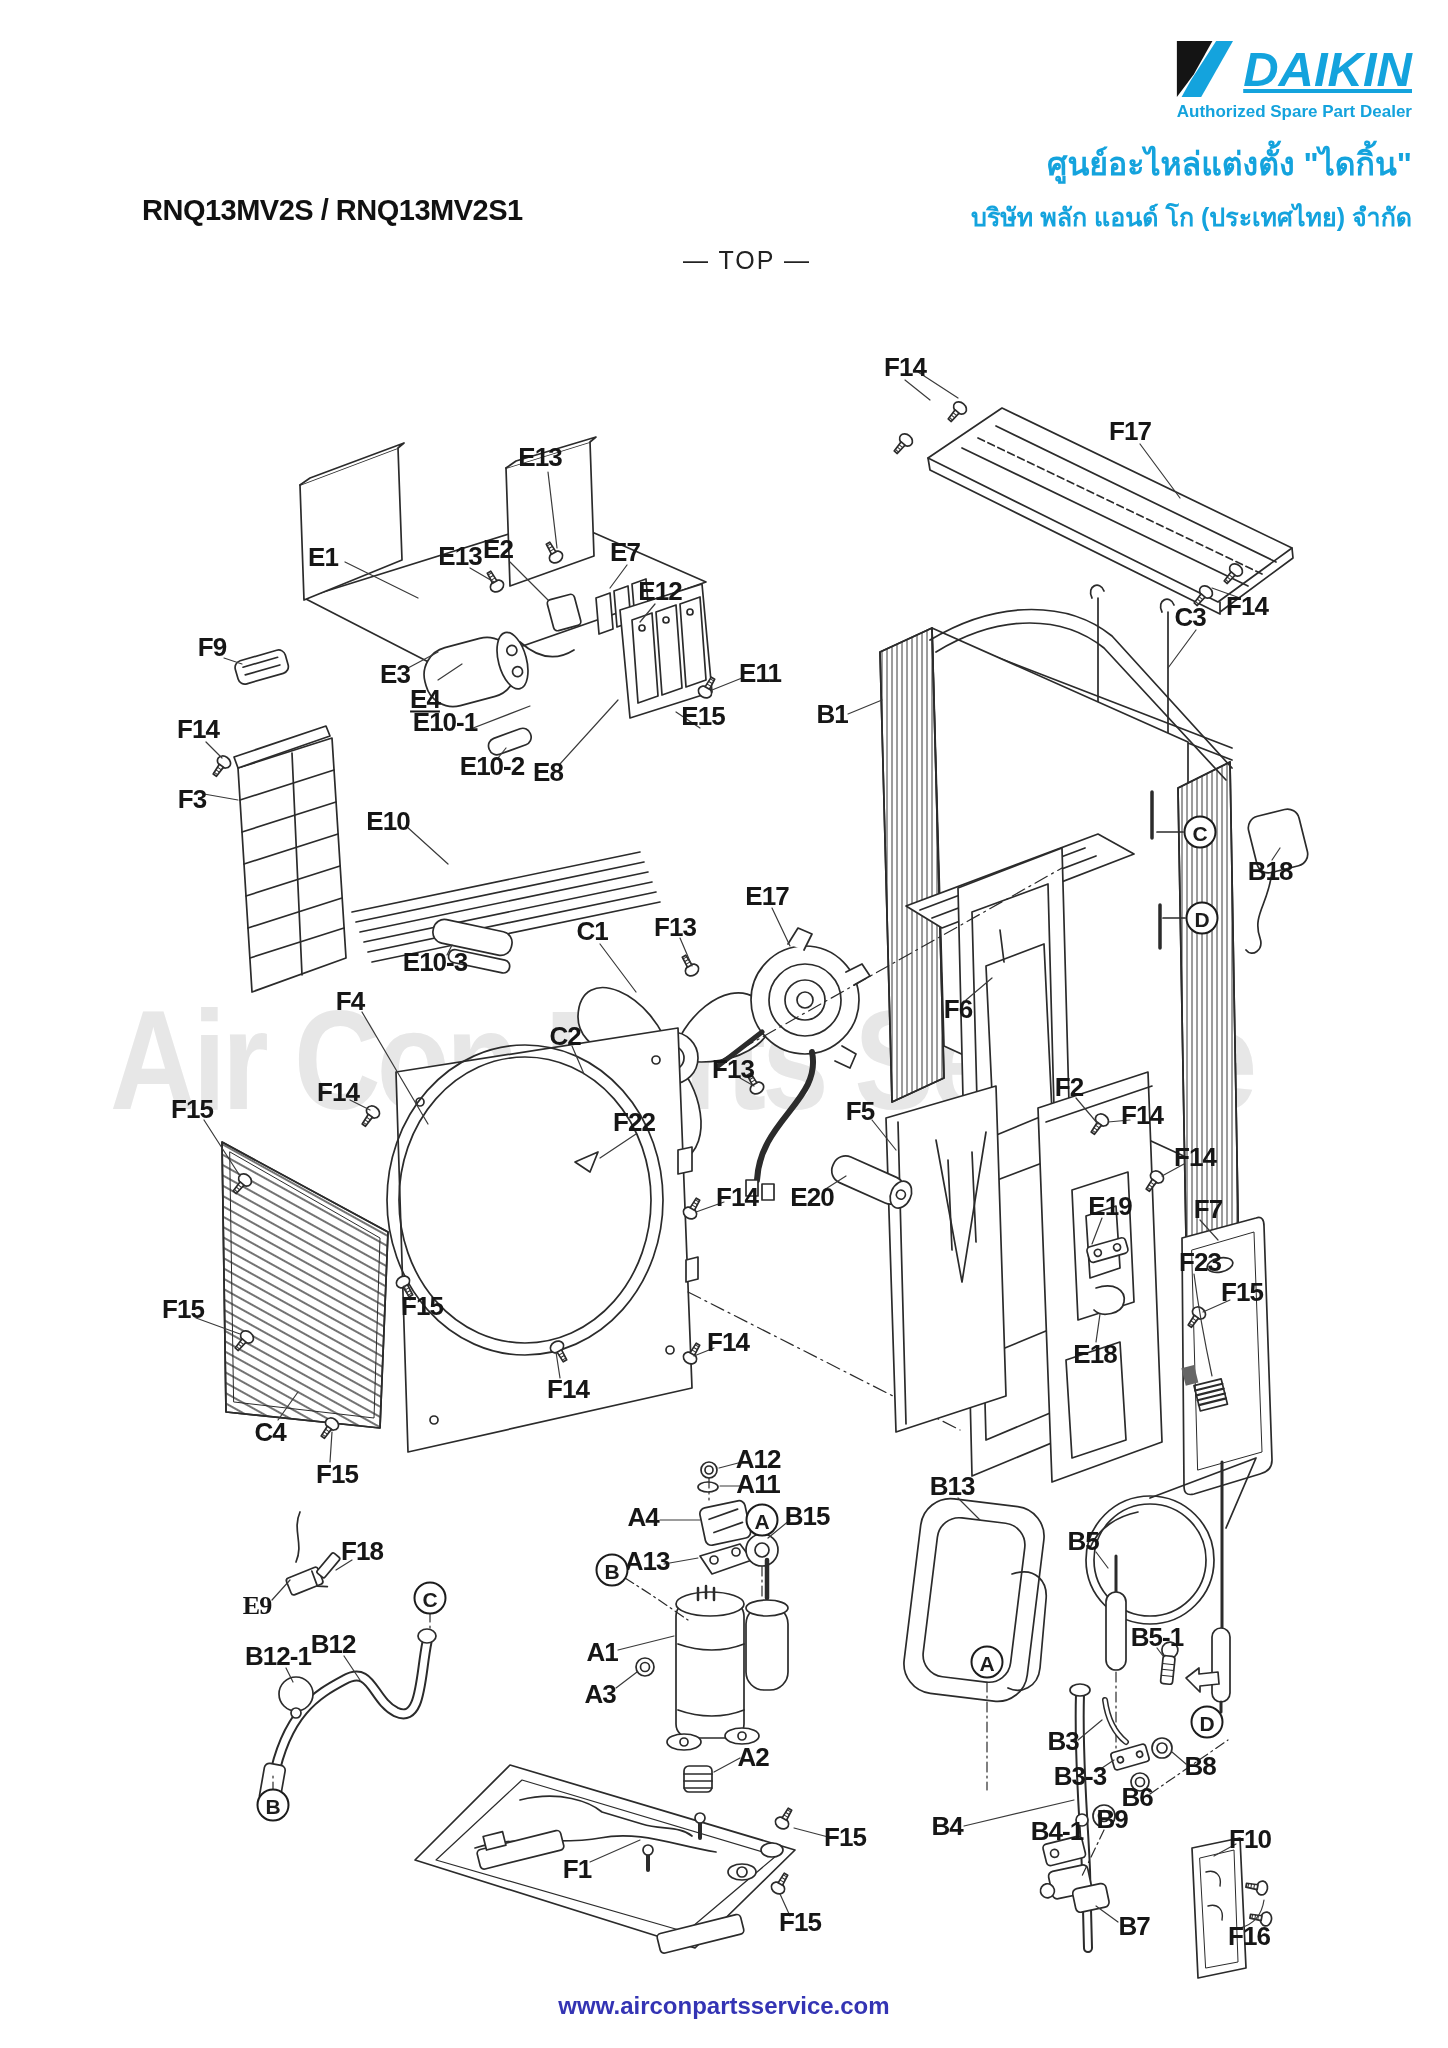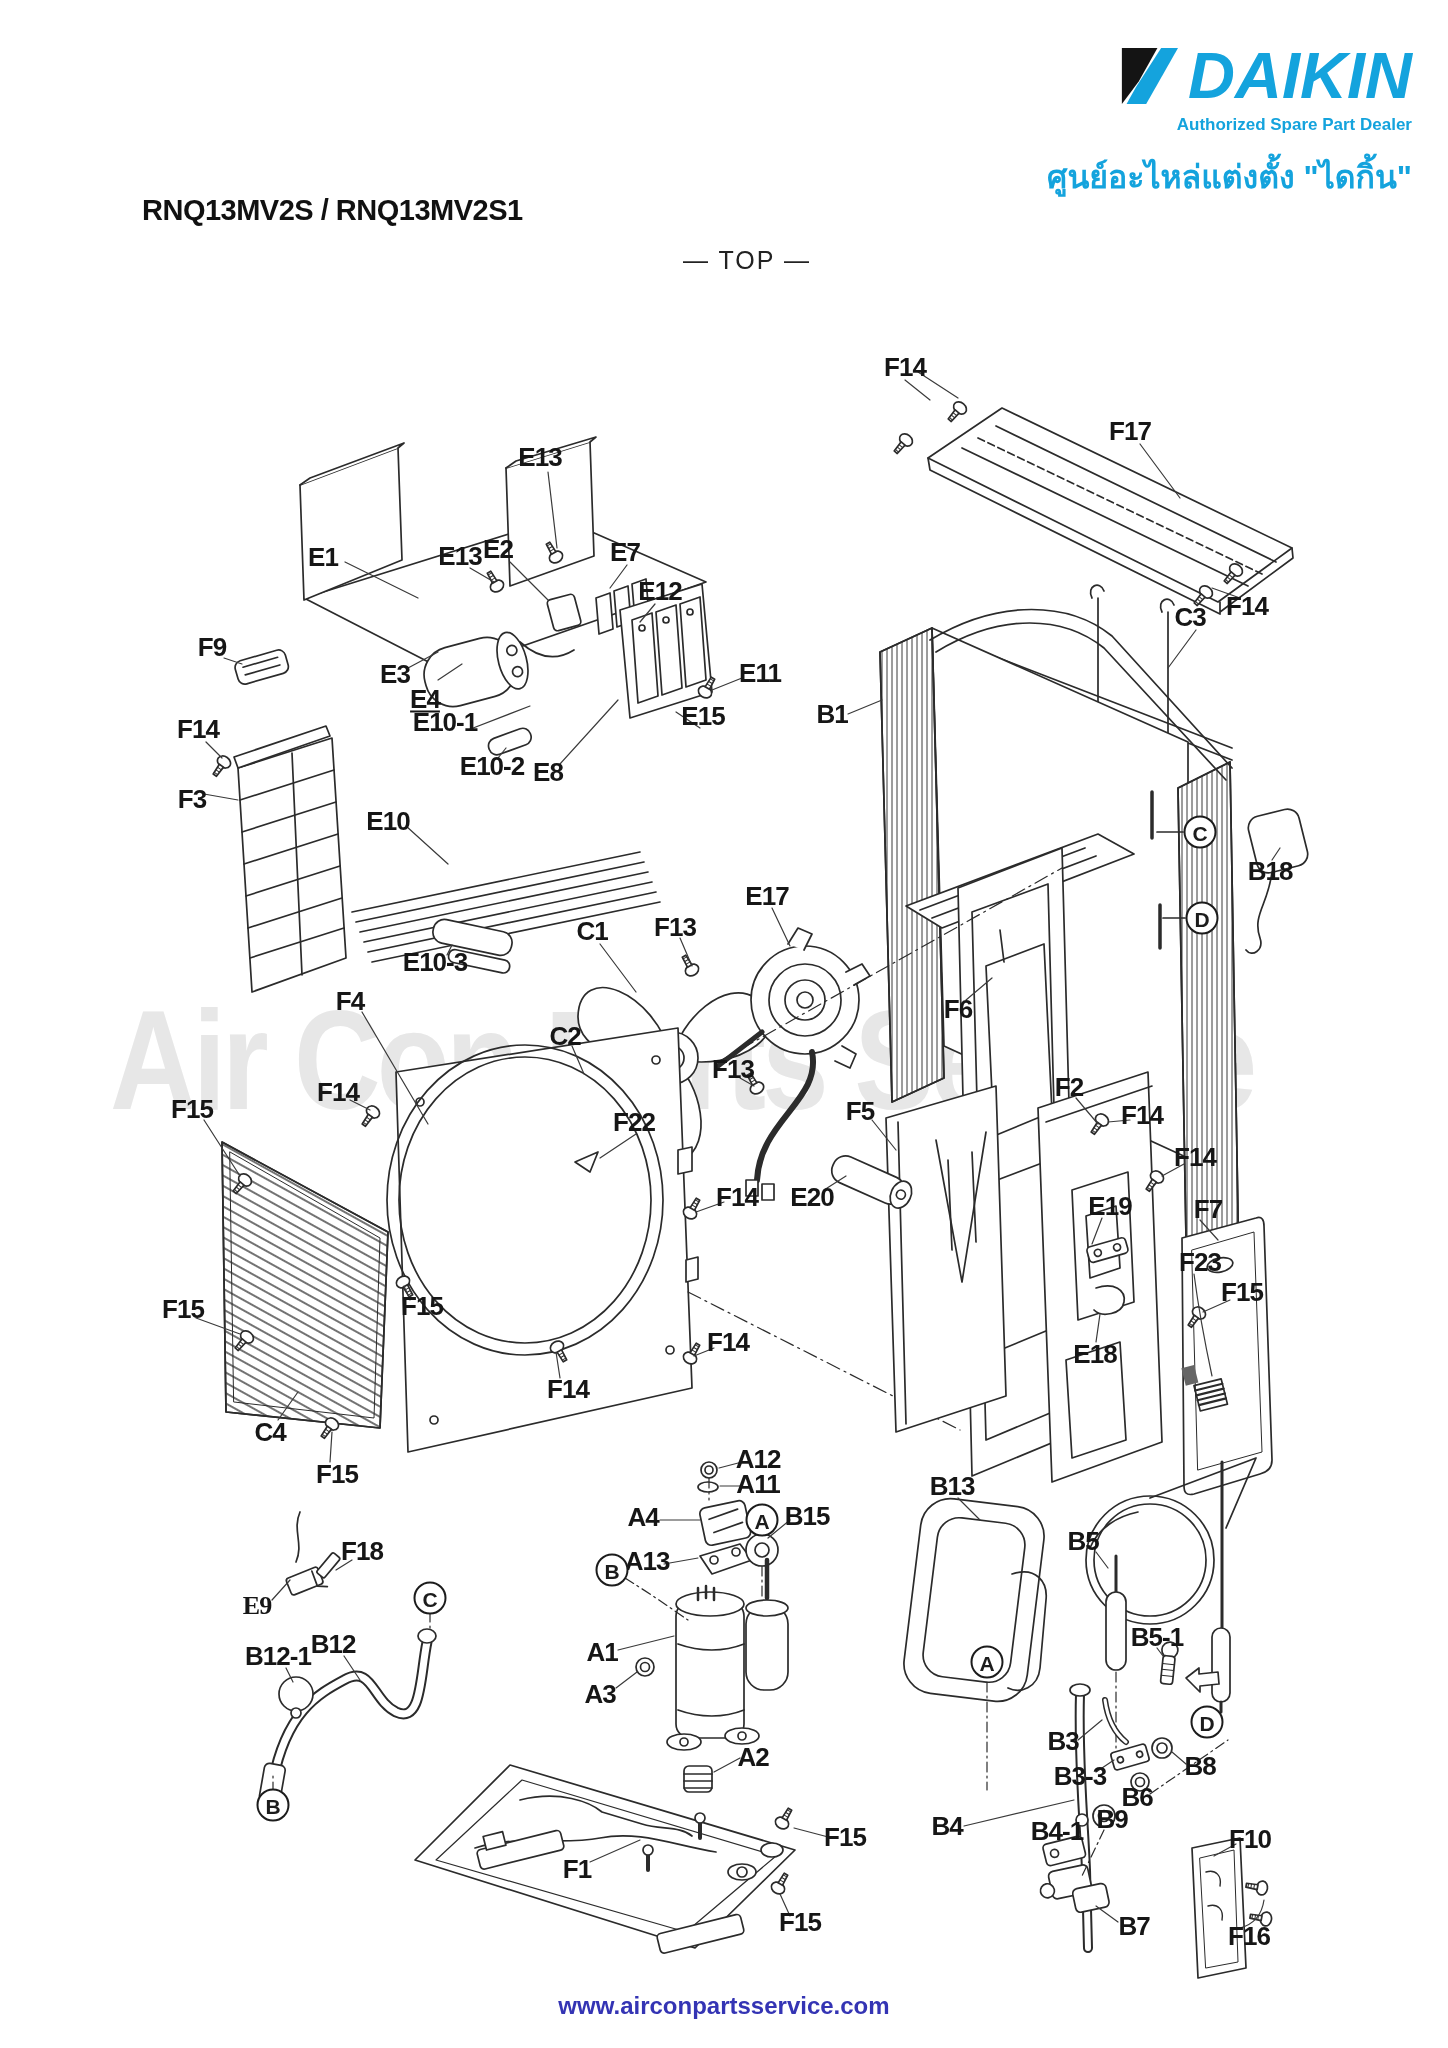--- a/index.html
+++ b/index.html
@@ -5,21 +5,21 @@
   html,body{margin:0;padding:0;background:#fff;}
   #page{position:relative;width:1448px;height:2048px;background:#fff;overflow:hidden;
         font-family:"Liberation Sans",sans-serif;}
   
   #model-title{position:absolute;left:142px;top:194px;font-size:29px;font-weight:700;color:#111;
         letter-spacing:-0.5px;z-index:5;}
   #view-label{position:absolute;left:747px;top:246px;transform:translateX(-50%);font-size:25px;
         color:#222;letter-spacing:2px;z-index:5;white-space:nowrap;}
   #brand{position:absolute;right:36px;top:38px;text-align:right;z-index:5;}
   #brand .logo-row{display:flex;justify-content:flex-end;align-items:center;gap:10px;}
-  #brand .daikin-word{font-size:65px;font-weight:800;font-style:italic;letter-spacing:0px;}
+  #brand .daikin-word{font-size:49px;font-weight:800;font-style:italic;letter-spacing:0px;text-decoration:underline;}
   #brand .tagline{font-size:17px;font-weight:700;margin-top:2px;}
   #brand .thai1{font-size:32px;font-weight:700;margin-top:16px;}
   #brand .thai2{font-size:25px;font-weight:600;margin-top:8px;}
   
   #watermark{position:absolute;left:110px;top:978px;font-size:120px;font-weight:700;
         letter-spacing:-4px;white-space:nowrap;transform:scaleY(1.18);transform-origin:top left;
         z-index:1;}
   
   #art{position:absolute;left:0;top:0;z-index:2;}
   #labels-layer{position:absolute;left:0;top:0;width:100%;height:100%;z-index:3;}
@@ -43,20 +43,21 @@
   <div id="brand">
     <div class="logo-row">
       <svg width="58" height="62" viewBox="0 0 62 64">
         <polygon points="2,2 40,2 20,38 2,62" style="fill: rgb(20, 20, 20);"></polygon>
         <polygon points="44,2 62,2 28,62 7,62 17,44" style="fill: rgb(20, 163, 221);"></polygon>
       </svg>
       <span class="daikin-word" style="color: rgb(20, 163, 221);">DAIKIN</span>
     </div>
     <div class="tagline" style="color: rgb(20, 163, 221);">Authorized Spare Part Dealer</div>
     <div class="thai1" style="color: rgb(20, 163, 221);">ศูนย์อะไหล่แต่งตั้ง "ไดกิ้น"</div>
+    <div class="thai2" style="color: rgb(20, 163, 221);">บริษัท พลัก แอนด์ โก (ประเทศไทย) จำกัด</div>
   </div>
 
   <div id="watermark" style="color: rgb(231, 231, 231);">Air Con Parts Service</div>
 
   <svg id="art" width="1448" height="2048" viewBox="0 0 1448 2048" fill="none" stroke="#2b2b2b" stroke-width="1.7" stroke-linejoin="round" stroke-linecap="round">
     <defs>
       <g id="scr" stroke="#2b2b2b" fill="#fff">
         <ellipse cx="0" cy="0" rx="7" ry="5.5"></ellipse>
         <path d="M-2.5,4.5 L-2,16 L2,16 L2.5,4.5 Z"></path>
         <path d="M-2,8 h4 M-2,11 h4 M-2,14 h4" stroke-width="1"></path>

